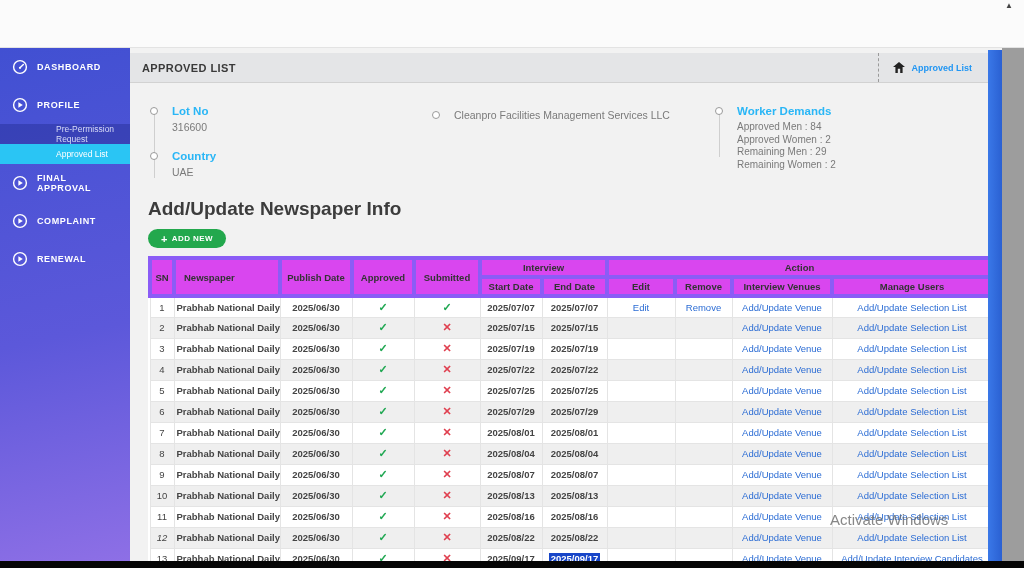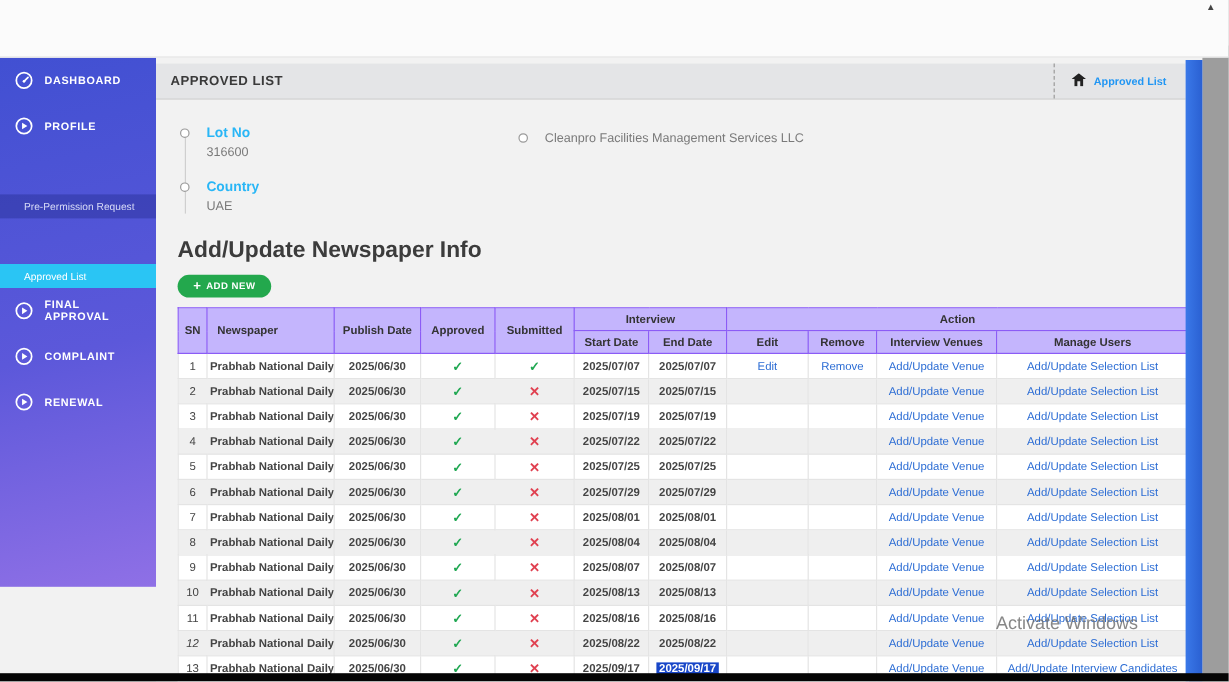--- a/index.html
+++ b/index.html
@@ -16,29 +16,29 @@
   .gear-btn { width:21px; height:21px; border-radius:50%; background:#e4e4e4; display:flex;
     align-items:center; justify-content:center; font-size:12px; color:#707070; }
   .top-caret { position:absolute; right:11px; top:1px; font-size:8px; color:#444; }
 
   
   #gray-strip { position:absolute; left:1002px; top:38px; width:22px; height:530px; background:#9d9d9d; z-index:3; }
   #blue-scrollbar { position:absolute; left:988px; top:50px; width:14px; height:518px;
     background:linear-gradient(90deg,#3a78e8,#2a60d2); z-index:5; }
 
   
-  #sidebar { position:absolute; left:0; top:48px; width:130px; height:441px;
+  #sidebar { position:absolute; left:0; top:48px; width:130px; height:520px;
     background:linear-gradient(168deg,#4150d2 0%,#5c58da 55%,#8f70e6 100%); z-index:2; }
   .side-item { height:38px; display:flex; align-items:center; gap:9px; padding:0 12px;
     color:#ffffff; font-size:9px; font-weight:bold; letter-spacing:.6px; cursor:pointer; }
   .side-item.active { background:#202c86; }
   .side-ic { width:16px; height:16px; flex:0 0 16px; }
   .side-ic svg { display:block; }
-  .side-sub { height:20px; display:flex; align-items:center; padding-left:20px;
-    font-size:8.5px; color:#d8dcf8; background:rgba(22,30,120,0.32); cursor:pointer;margin-top:38px; }
+  .side-sub { height:20px; display:flex; align-items:center; padding-left:56px;
+    font-size:8.5px; color:#d8dcf8; background:rgba(22,30,120,0.32); cursor:pointer; }
   .side-sub.selected { background:#2ac5f4; color:#ffffff; }
 
   
   #main { position:absolute; left:130px; top:48px; width:858px; height:520px; background:#f2f2f2; }
 
   #page-header { margin-top:5px; height:30px; background:#e4e5e7; border-bottom:1px solid #d2d2d2;
     display:flex; align-items:center; position:relative; }
   #page-title { font-size:11px; font-weight:bold; color:#3a3a3a; letter-spacing:.4px; padding-left:12px; }
   #breadcrumb { position:absolute; right:0; top:0; height:100%; display:flex; align-items:center;
     gap:6px; padding:0 16px 0 14px; border-left:1px dashed #9a9a9a; }
@@ -60,21 +60,21 @@
   
   #section-title { margin:9px 0 0 18px; font-size:19px; font-weight:bold; color:#3c3c3c; }
   #add-new-btn { display:inline-flex; align-items:center; gap:4px; margin:9px 0 0 18px;
     padding:5px 13px; border-radius:12px; background:#23a84d; color:#fff; font-size:8px;
     font-weight:bold; letter-spacing:.4px; border:none; cursor:pointer; }
   .plus-ic { font-size:11px; line-height:8px; font-weight:bold; }
 
   
   #np-table { margin:8px 0 0 18px; width:842px; border-collapse:collapse; table-layout:fixed;
     background:#fff; font-size:9.5px; }
-  #np-table th { background:#c4b5fd; border:1px solid #8b5cf6; color:#333; font-size:9.5px;
+  #np-table th { background:#d946ef; border:4px solid #8b5cf6; color:#333; font-size:9.5px;
     font-weight:bold; height:19px; padding:0 2px; }
   #np-table td { border:1px solid #e4e4e4; height:21px; text-align:center; color:#444;
     padding:0 2px; white-space:nowrap; overflow:hidden; }
   #np-table tbody tr:nth-child(even) td { background:#efefef; }
   td.cell-news { text-align:left; padding-left:8px; }
   .b { font-weight:bold; color:#222; }
   .lnk { color:#2b6cd4; cursor:pointer; text-decoration:none; }
   .ok-ic { color:#21a853; font-weight:bold; font-size:11px; }
   .no-ic { color:#e04050; font-weight:bold; font-size:11px; }
   tr.hl td:first-child { border-left:2px solid #7fd4f2;font-style:italic; }
@@ -175,20 +175,33 @@
           <span class="tl-dot"></span>
           <div class="tl-label">Country</div>
           <div class="tl-value">UAE</div>
         </div>
       </div>
       <div class="tl-col" id="col-company">
         <div class="tl-line" style="bottom:46px;"></div>
         <div class="tl-entry">
           <span class="tl-dot"></span>
           <div class="tl-value">Cleanpro Facilities Management Services LLC</div>
+        </div>
+      </div>
+      <div class="tl-col" id="col-demands">
+        <div class="tl-line" style="bottom:14px;"></div>
+        <div class="tl-entry">
+          <span class="tl-dot"></span>
+          <div class="tl-label">Worker Demands</div>
+          <div class="tl-lines" id="demand-lines" style="margin-top:4px;">
+              <div>Approved Men : 84</div>
+              <div>Approved Women : 2</div>
+              <div>Remaining Men : 29</div>
+              <div>Remaining Women : 2</div>
+            </div>
         </div>
       </div>
     </div>
 
     <div id="section-title">Add/Update Newspaper Info</div>
 
     <button id="add-new-btn">
       <span class="plus-ic">+</span>
       <span>ADD NEW</span>
     </button>

